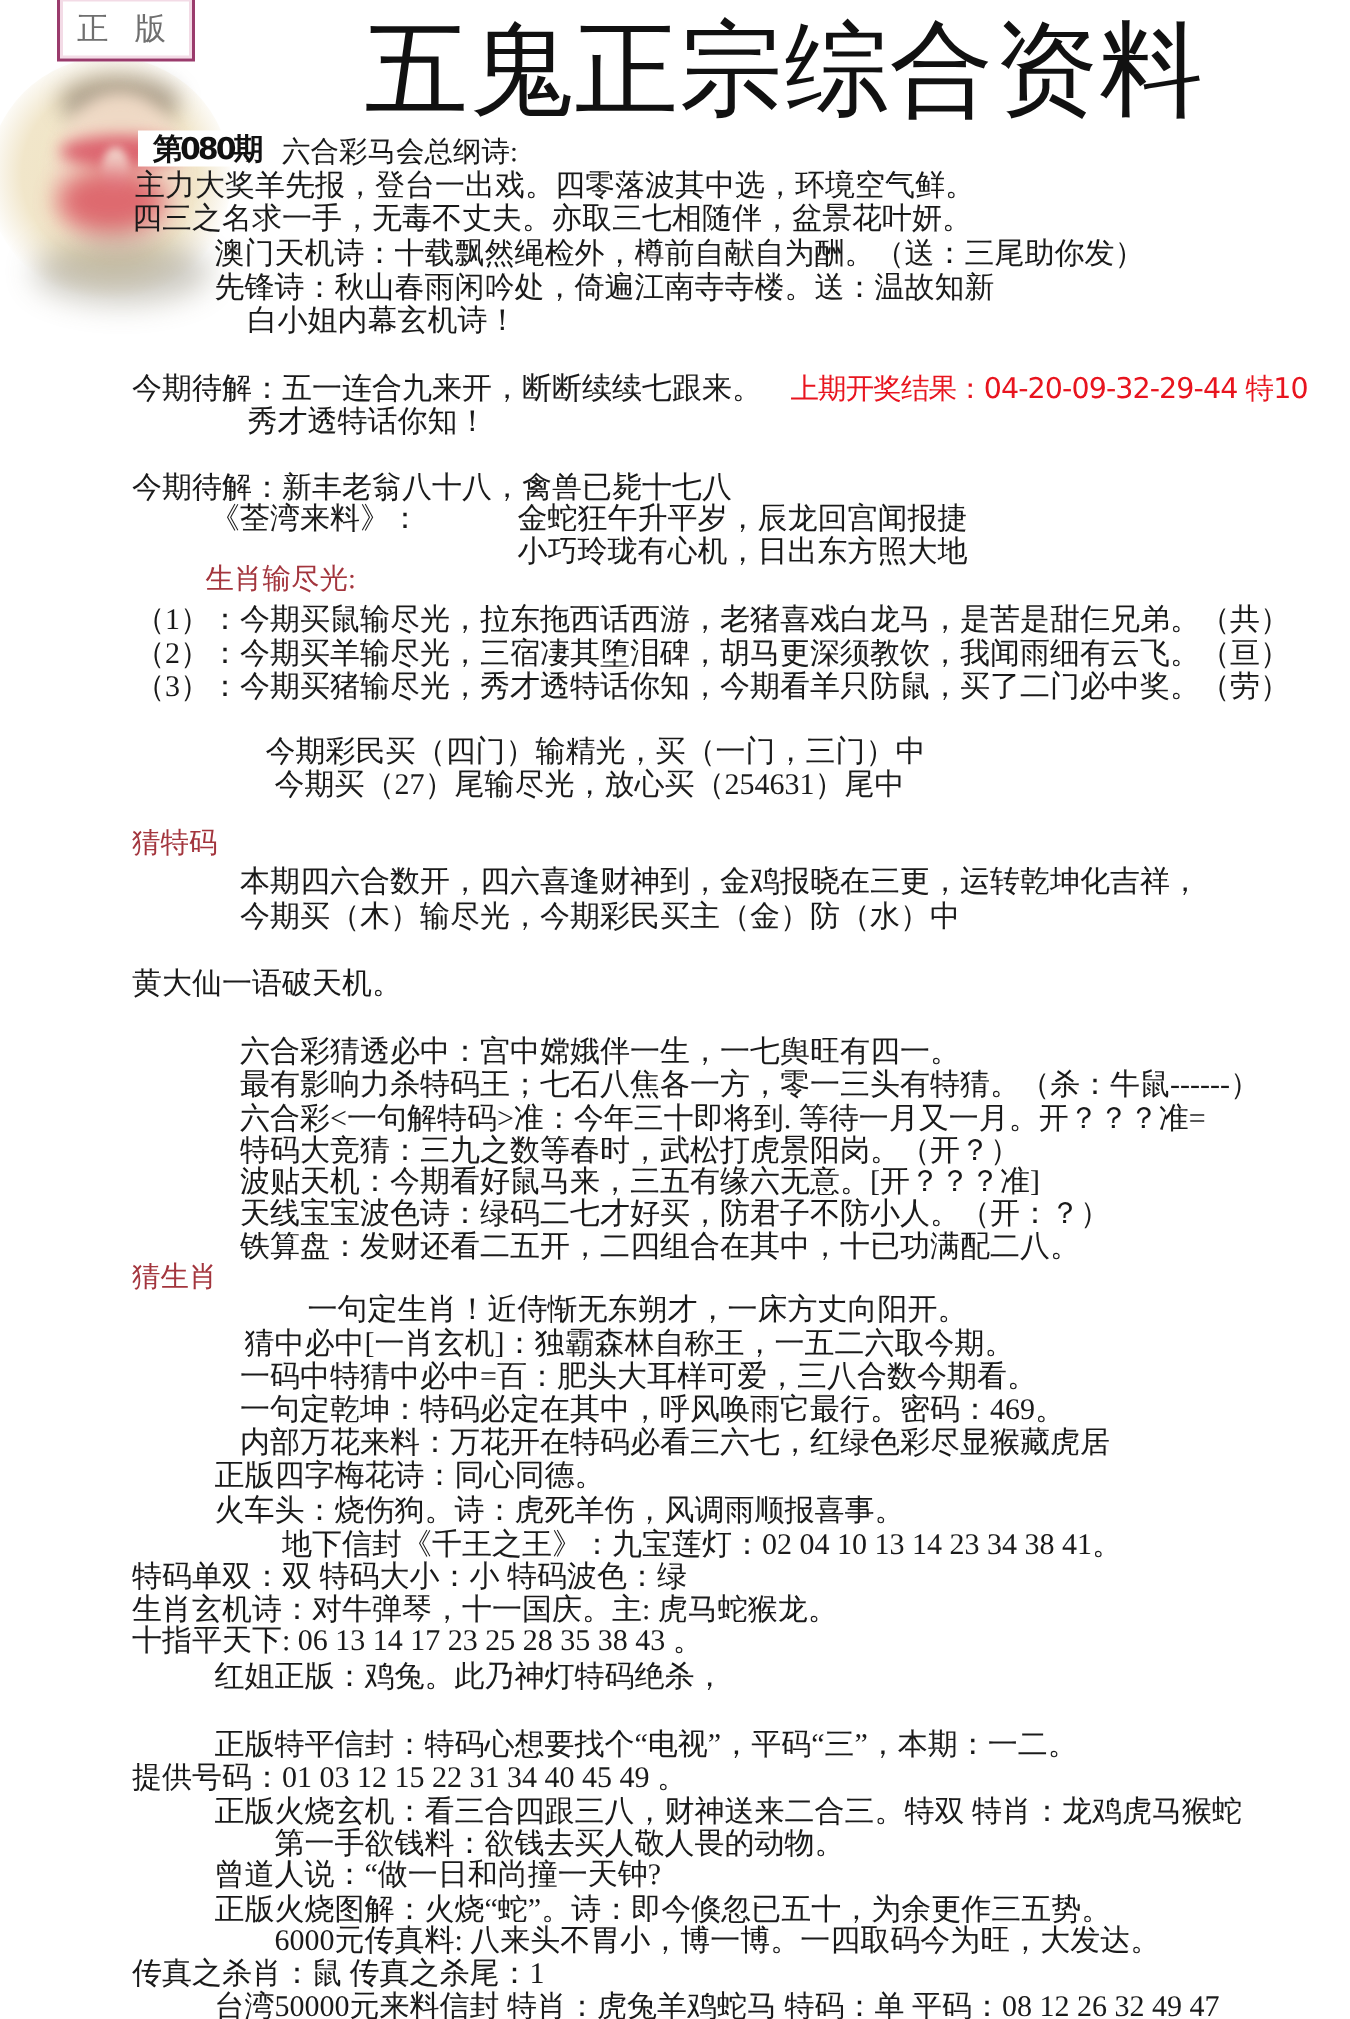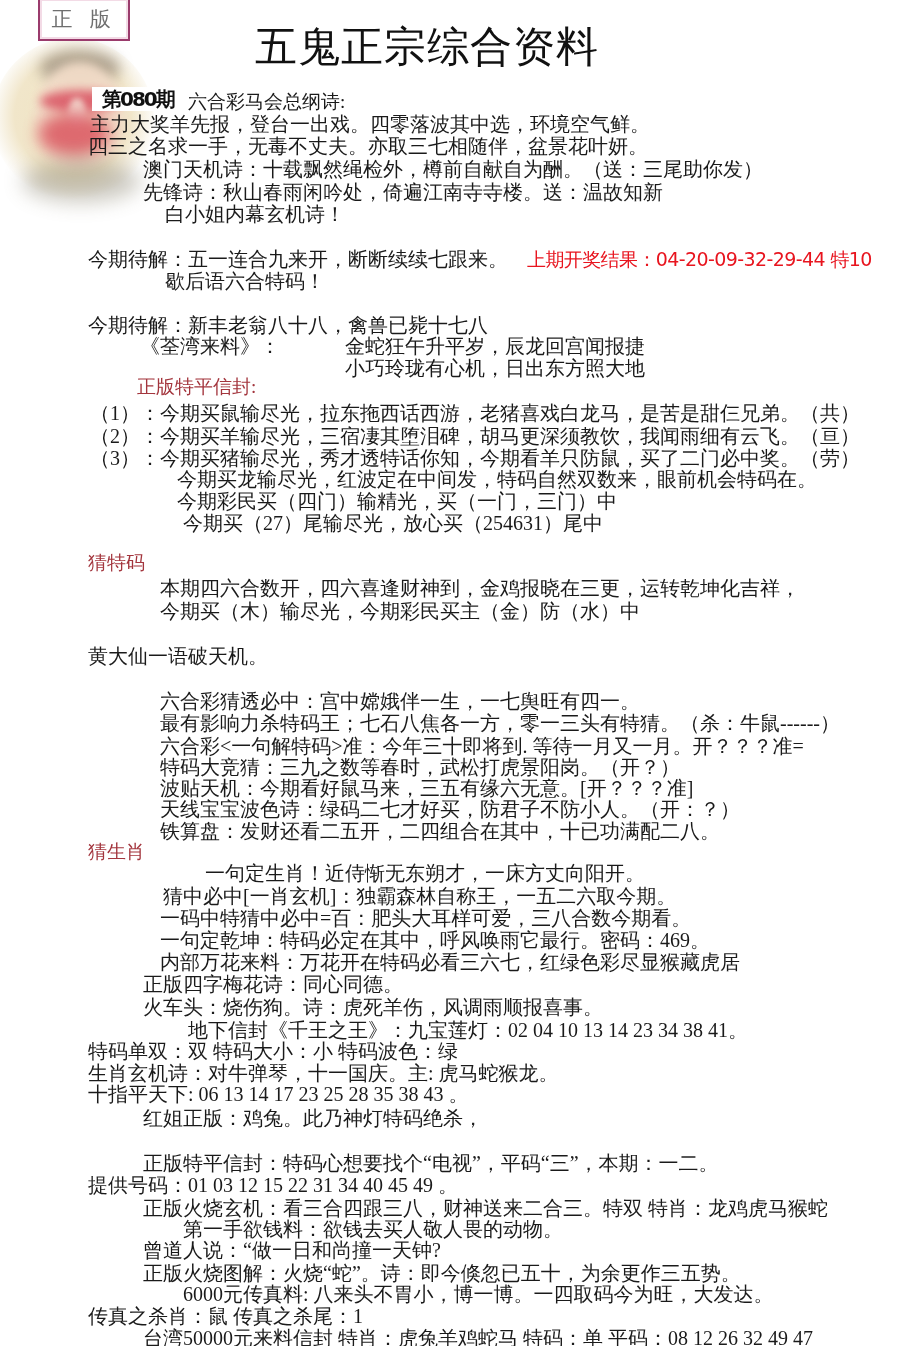--- a/index.html
+++ b/index.html
@@ -27,21 +27,21 @@
     .portrait .collar { left: 22px; top: 160px; width: 118px; height: 42px; background: #8c8672; filter: blur(10px); opacity: .45; }
 
     .badge {
       position: absolute; left: 38px; top: -3px; width: 88px; height: 40px;
       border: 2px solid #9a3b6c; box-shadow: inset 0 0 0 2px #f3dbe6;
       background: #ffffff; text-align: center; line-height: 40px;
       font-size: 21px; color: #6f6f6f; letter-spacing: 6px;
     }
     .title {
       position: absolute; left: 243px; top: 12px;
-      font-size: 42px; line-height: 70px; letter-spacing: 1px; color: #111111; white-space: nowrap; margin-left: 12px;
+      font-size: 69px; line-height: 70px; letter-spacing: 1px; color: #111111; white-space: nowrap;
     }
     .issue {
       position: absolute; left: 92px; top: 87px; width: 84px; height: 24px;
       background: #ffffff; font-family: "DejaVu Sans", sans-serif; font-weight: bold;
       font-size: 20px; line-height: 24px; letter-spacing: -2px; color: #111111;
       padding-left: 10px; box-sizing: border-box; white-space: nowrap;
     }
     .ln {
       position: absolute; white-space: nowrap; font-size: 20px; line-height: 22px; color: #1a1a1a;
     }
@@ -74,32 +74,31 @@
 
   <div class="ln" style="top:113px;left:90px">主力大奖羊先报，登台一出戏。四零落波其中选，环境空气鲜。</div>
   <div class="ln" style="top:135px;left:88px">四三之名求一手，无毒不丈夫。亦取三七相随伴，盆景花叶妍。</div>
   <div class="ln" style="top:158px;left:143px">澳门天机诗：十载飘然绳检外，樽前自献自为酬。（送：三尾助你发）</div>
   <div class="ln" style="top:181px;left:143px">先锋诗：秋山春雨闲吟处，倚遍江南寺寺楼。送：温故知新</div>
   <div class="ln" style="top:203px;left:165px">白小姐内幕玄机诗！</div>
   <div class="ln" style="top:248px;left:88px">今期待解：五一连合九来开，断断续续七跟来。</div>
   <div class="result">
     <span>上期开奖结果：</span><span>04-20-09-32-29-44</span> <span>特10</span>
   </div>
-  <div class="ln" style="top:270px;left:165px">歇后语六合特码！</div>
+  <div class="ln" style="top:270px;left:165px">秀才透特话你知！</div>
   <div class="ln" style="top:314px;left:88px">今期待解：新丰老翁八十八，禽兽已毙十七八</div>
 
   <div class="ln" style="top:335px;left:140px">《荃湾来料》：</div>
   <div class="ln" style="top:335px;left:345px">金蛇狂午升平岁，辰龙回宫闻报捷</div>
   <div class="ln" style="top:357px;left:345px">小巧玲珑有心机，日出东方照大地</div>
 
-  <div class="ln hd" style="top:376px;left:137px">正版特平信封:</div>
+  <div class="ln hd" style="top:376px;left:137px">生肖输尽光:</div>
   <div class="ln" style="top:402px;left:90px">（1）：今期买鼠输尽光，拉东拖西话西游，老猪喜戏白龙马，是苦是甜仨兄弟。（共）</div>
   <div class="ln" style="top:425px;left:90px">（2）：今期买羊输尽光，三宿凄其堕泪碑，胡马更深须教饮，我闻雨细有云飞。（亘）</div>
   <div class="ln" style="top:447px;left:90px">（3）：今期买猪输尽光，秀才透特话你知，今期看羊只防鼠，买了二门必中奖。（劳）</div>
-  <div class="ln" style="top:468px;left:177px">今期买龙输尽光，红波定在中间发，特码自然双数来，眼前机会特码在。</div>
   <div class="ln" style="top:490px;left:177px">今期彩民买（四门）输精光，买（一门，三门）中</div>
   <div class="ln" style="top:512px;left:183px">今期买（27）尾输尽光，放心买（254631）尾中</div>
 
   <div class="ln hd" style="top:552px;left:88px">猜特码</div>
   <div class="ln" style="top:577px;left:160px">本期四六合数开，四六喜逢财神到，金鸡报晓在三更，运转乾坤化吉祥，</div>
   <div class="ln" style="top:600px;left:160px">今期买（木）输尽光，今期彩民买主（金）防（水）中</div>
   <div class="ln" style="top:645px;left:88px">黄大仙一语破天机。</div>
   <div class="ln" style="top:690px;left:160px">六合彩猜透必中：宫中嫦娥伴一生，一七舆旺有四一。</div>
   <div class="ln" style="top:712px;left:160px">最有影响力杀特码王；七石八焦各一方，零一三头有特猜。（杀：牛鼠------）</div>
   <div class="ln" style="top:735px;left:160px">六合彩&lt;一句解特码&gt;准：今年三十即将到. 等待一月又一月。开？？？准=</div>

